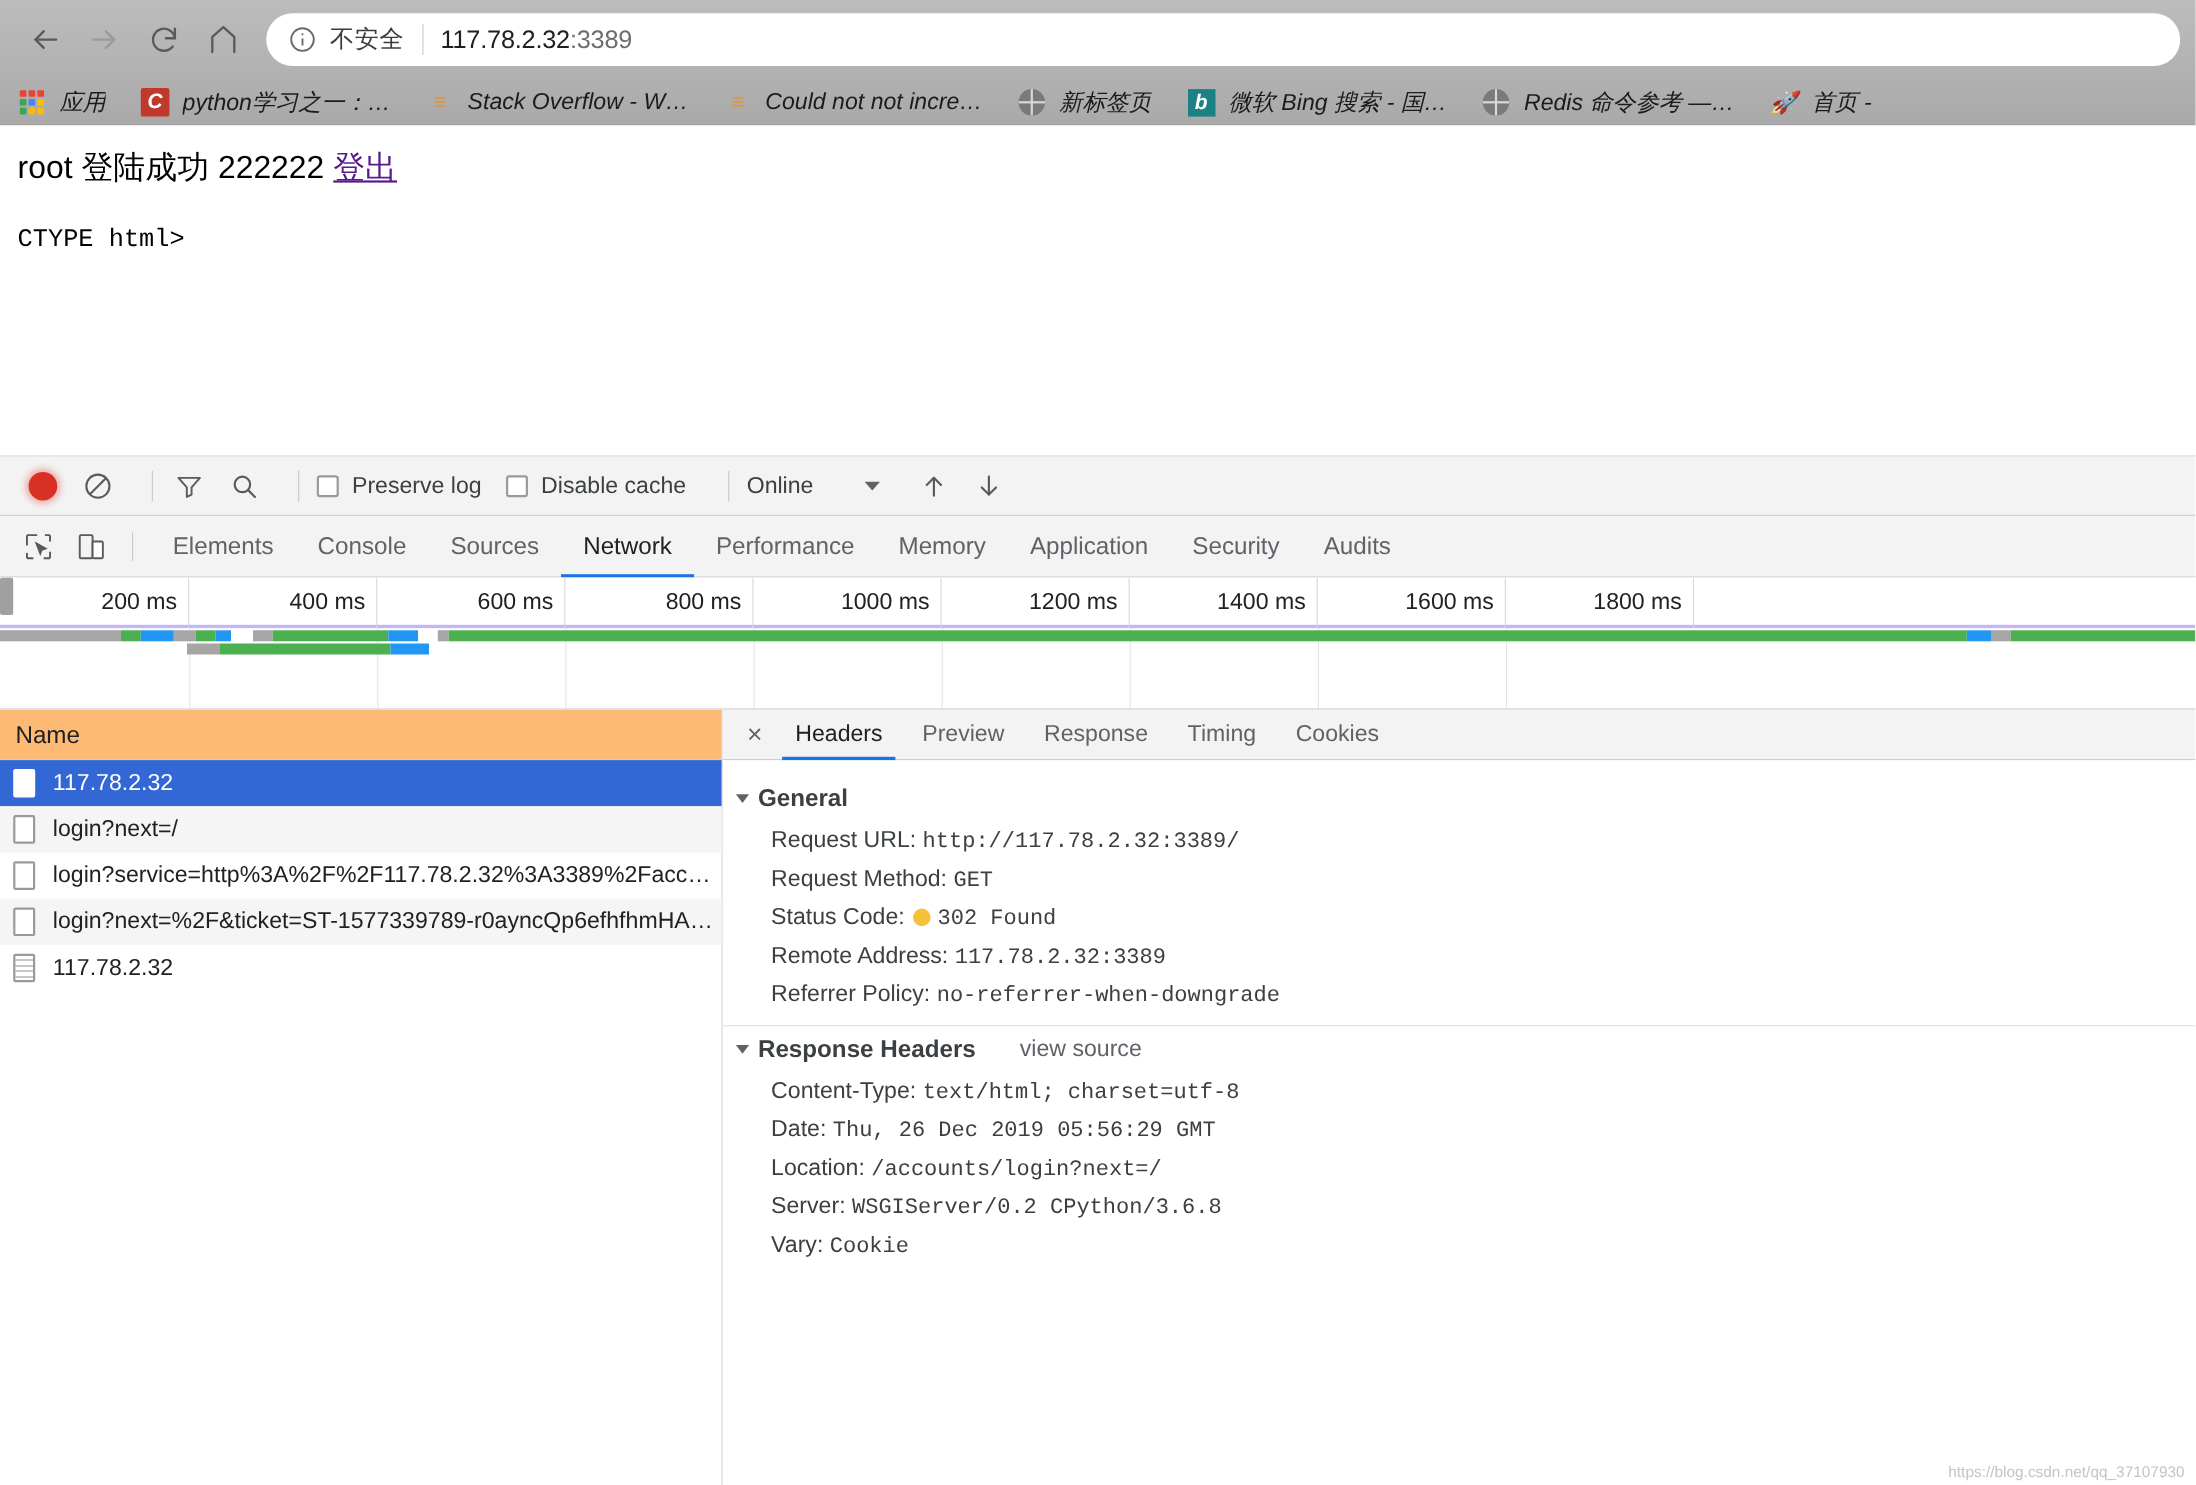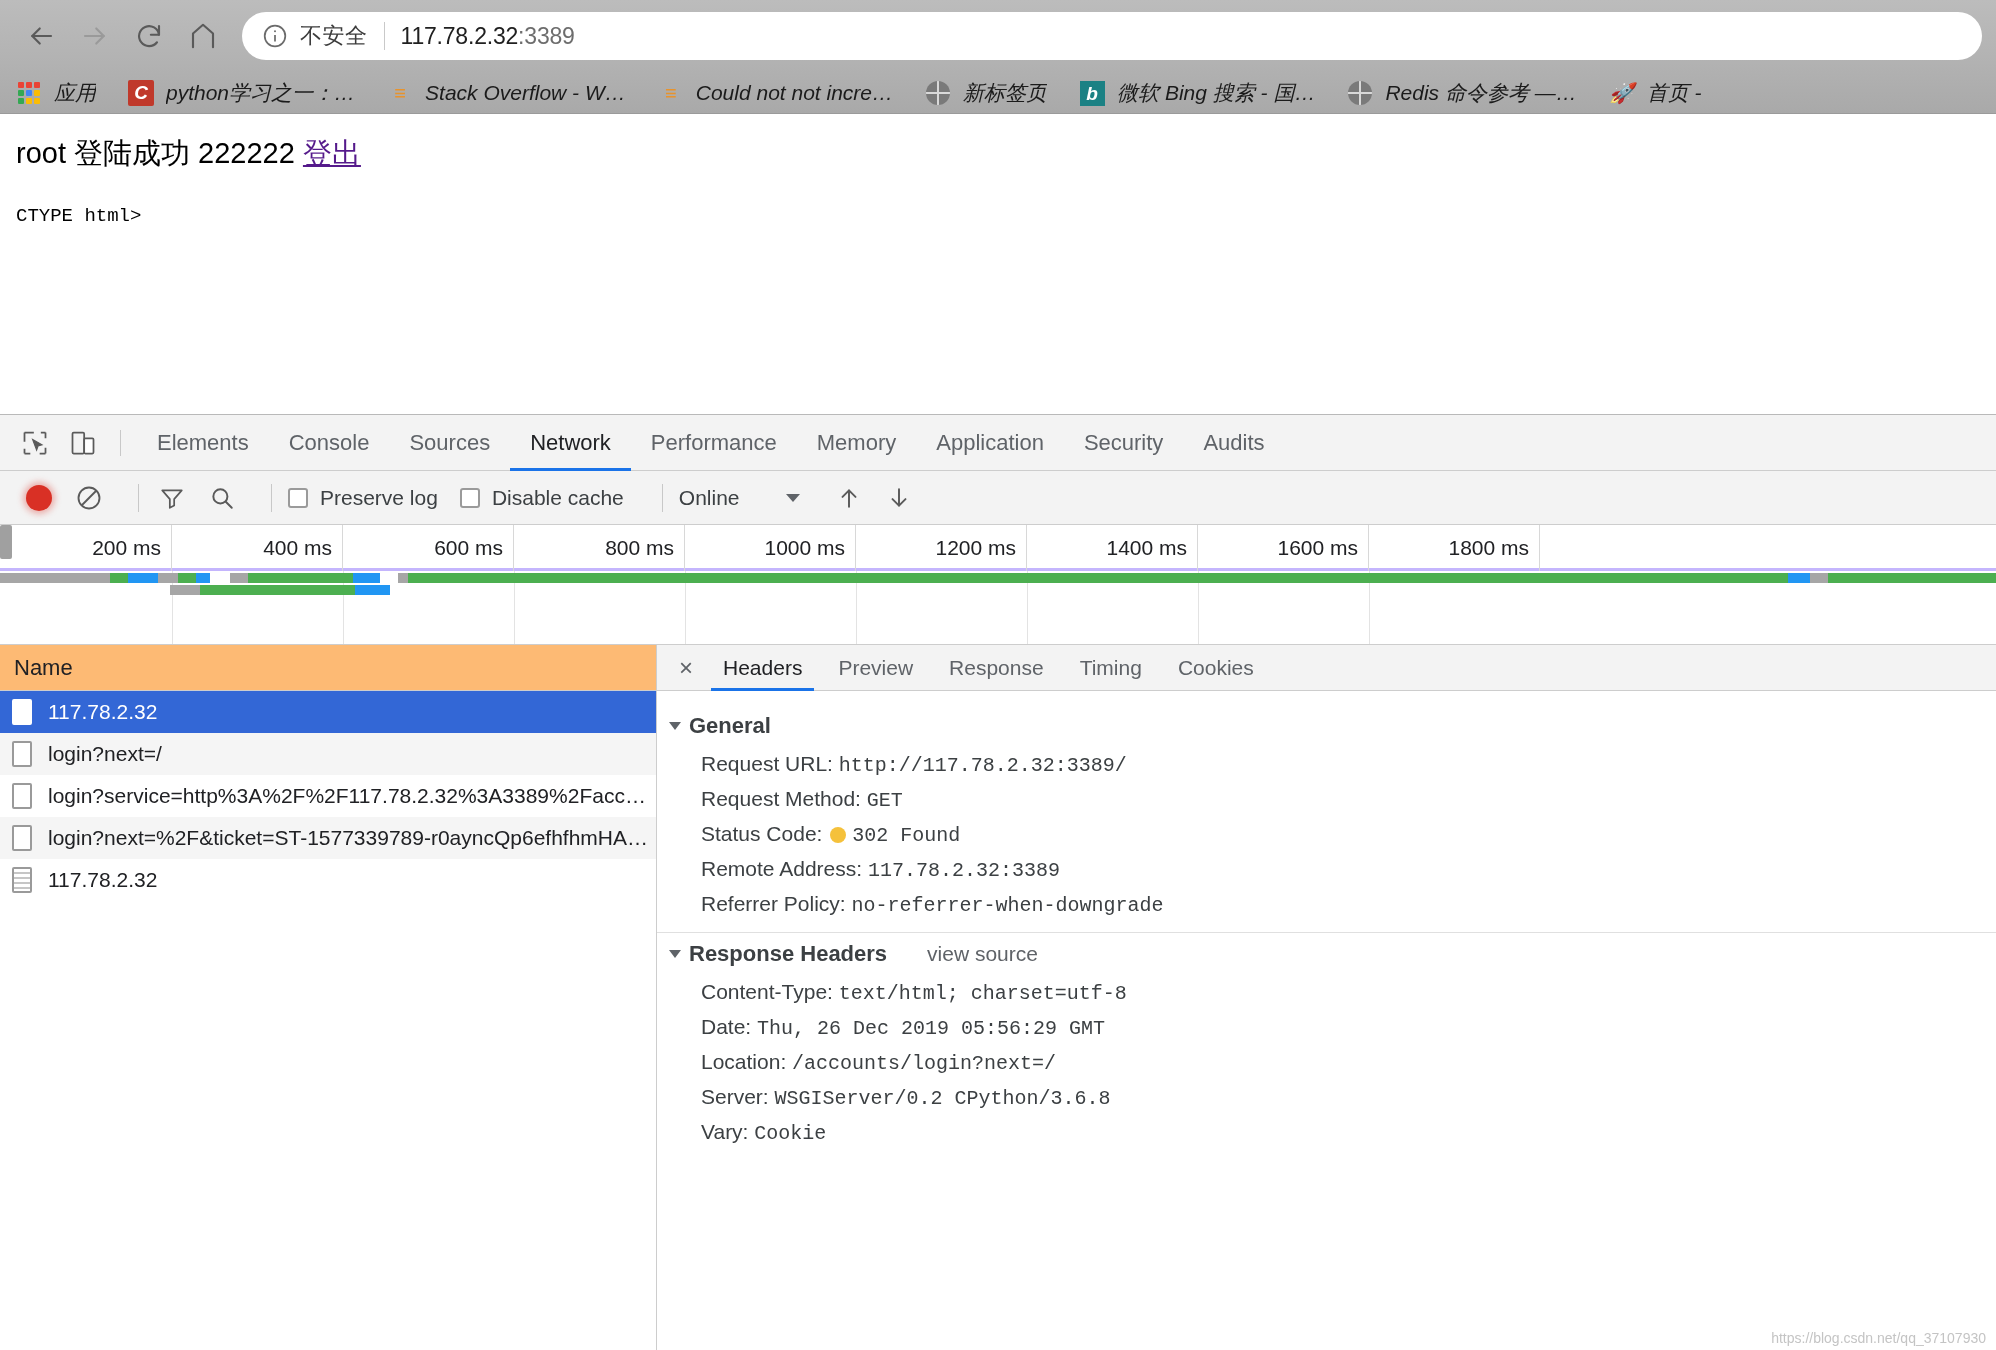--- a/index.html
+++ b/index.html
@@ -152,21 +152,21 @@
     margin: 0 0 34px 0;
     line-height: 1.2;
   }
   #logout-link {
     color: #551a8b;
     text-decoration: underline;
     cursor: pointer;
   }
   #page-line-2 {
     font-family: "Liberation Mono", monospace;
-    font-size: 19px;
+    font-size: 23px;
     color: #000;
   }
 
   
   #devtools {
     border-top: 1px solid #b9b9b9;
     background: #fff;
     height: 936px;
     display: flex;
     flex-direction: column;
@@ -532,46 +532,20 @@
   </div>
 </div>
 
 <div id="page-content">
   <div id="page-line-1"><span>root 登陆成功 222222 </span><a id="logout-link" href="#">登出</a></div>
   <div id="page-line-2">CTYPE html&gt;</div>
 </div>
 
 <div id="devtools">
 
-  <div id="dt-tabbar">
-    <div class="dt-icon-btn">
-      <svg width="28" height="28" viewBox="0 0 24 24" fill="none" stroke="currentColor" stroke-width="1.5">
-          <path d="M3 3h8M3 3v8M21 3h-4M21 3v5M3 21h5M3 21v-4M21 21h-5M21 21v-5"></path>
-          <path d="M10 9l8 4.5-3.4 1.1L13.4 18z" fill="currentColor" stroke="currentColor" stroke-width="1"></path>
-        </svg>
-    </div>
-    <div class="dt-icon-btn">
-      <svg width="28" height="28" viewBox="0 0 24 24" fill="none" stroke="currentColor" stroke-width="1.5">
-          <rect x="3" y="3" width="10" height="18" rx="1"></rect>
-          <rect x="13" y="8" width="8" height="13" rx="1" fill="#fff"></rect>
-        </svg>
-    </div>
-    <div class="vsep"></div>
-
-    <div class="dt-tab">Elements</div>
-    <div class="dt-tab">Console</div>
-    <div class="dt-tab">Sources</div>
-    <div class="dt-tab active">Network</div>
-    <div class="dt-tab">Performance</div>
-    <div class="dt-tab">Memory</div>
-    <div class="dt-tab">Application</div>
-    <div class="dt-tab">Security</div>
-    <div class="dt-tab">Audits</div>
-  </div>
-
   <div id="net-toolbar">
     <div id="record-btn"></div>
     <div class="tb-icon">
       <svg width="28" height="28" viewBox="0 0 24 24" fill="none" stroke="currentColor" stroke-width="1.6">
           <circle cx="12" cy="12" r="9"></circle>
           <line x1="5.6" y1="18.4" x2="18.4" y2="5.6"></line>
         </svg>
     </div>
     <div class="vsep"></div>
     <div class="tb-icon">
@@ -609,20 +583,46 @@
             <polyline points="6 11 12 5 18 11"></polyline>
           </svg>
       </div>
       <div class="tb-icon">
         <svg width="26" height="26" viewBox="0 0 24 24" fill="none" stroke="currentColor" stroke-width="1.8" stroke-linecap="round" stroke-linejoin="round">
             <line x1="12" y1="4" x2="12" y2="19"></line>
             <polyline points="6 13 12 19 18 13"></polyline>
           </svg>
       </div>
     </div>
+  </div>
+
+  <div id="dt-tabbar">
+    <div class="dt-icon-btn">
+      <svg width="28" height="28" viewBox="0 0 24 24" fill="none" stroke="currentColor" stroke-width="1.5">
+          <path d="M3 3h8M3 3v8M21 3h-4M21 3v5M3 21h5M3 21v-4M21 21h-5M21 21v-5"></path>
+          <path d="M10 9l8 4.5-3.4 1.1L13.4 18z" fill="currentColor" stroke="currentColor" stroke-width="1"></path>
+        </svg>
+    </div>
+    <div class="dt-icon-btn">
+      <svg width="28" height="28" viewBox="0 0 24 24" fill="none" stroke="currentColor" stroke-width="1.5">
+          <rect x="3" y="3" width="10" height="18" rx="1"></rect>
+          <rect x="13" y="8" width="8" height="13" rx="1" fill="#fff"></rect>
+        </svg>
+    </div>
+    <div class="vsep"></div>
+
+    <div class="dt-tab">Elements</div>
+    <div class="dt-tab">Console</div>
+    <div class="dt-tab">Sources</div>
+    <div class="dt-tab active">Network</div>
+    <div class="dt-tab">Performance</div>
+    <div class="dt-tab">Memory</div>
+    <div class="dt-tab">Application</div>
+    <div class="dt-tab">Security</div>
+    <div class="dt-tab">Audits</div>
   </div>
 
   <div id="overview">
     <div id="ruler">
       <div class="ruler-tick" style="left:0px;width:172px">200 ms</div>
       <div class="ruler-tick" style="left:172px;width:171px">400 ms</div>
       <div class="ruler-tick" style="left:343px;width:171px">600 ms</div>
       <div class="ruler-tick" style="left:514px;width:171px">800 ms</div>
       <div class="ruler-tick" style="left:685px;width:171px">1000 ms</div>
       <div class="ruler-tick" style="left:856px;width:171px">1200 ms</div>

